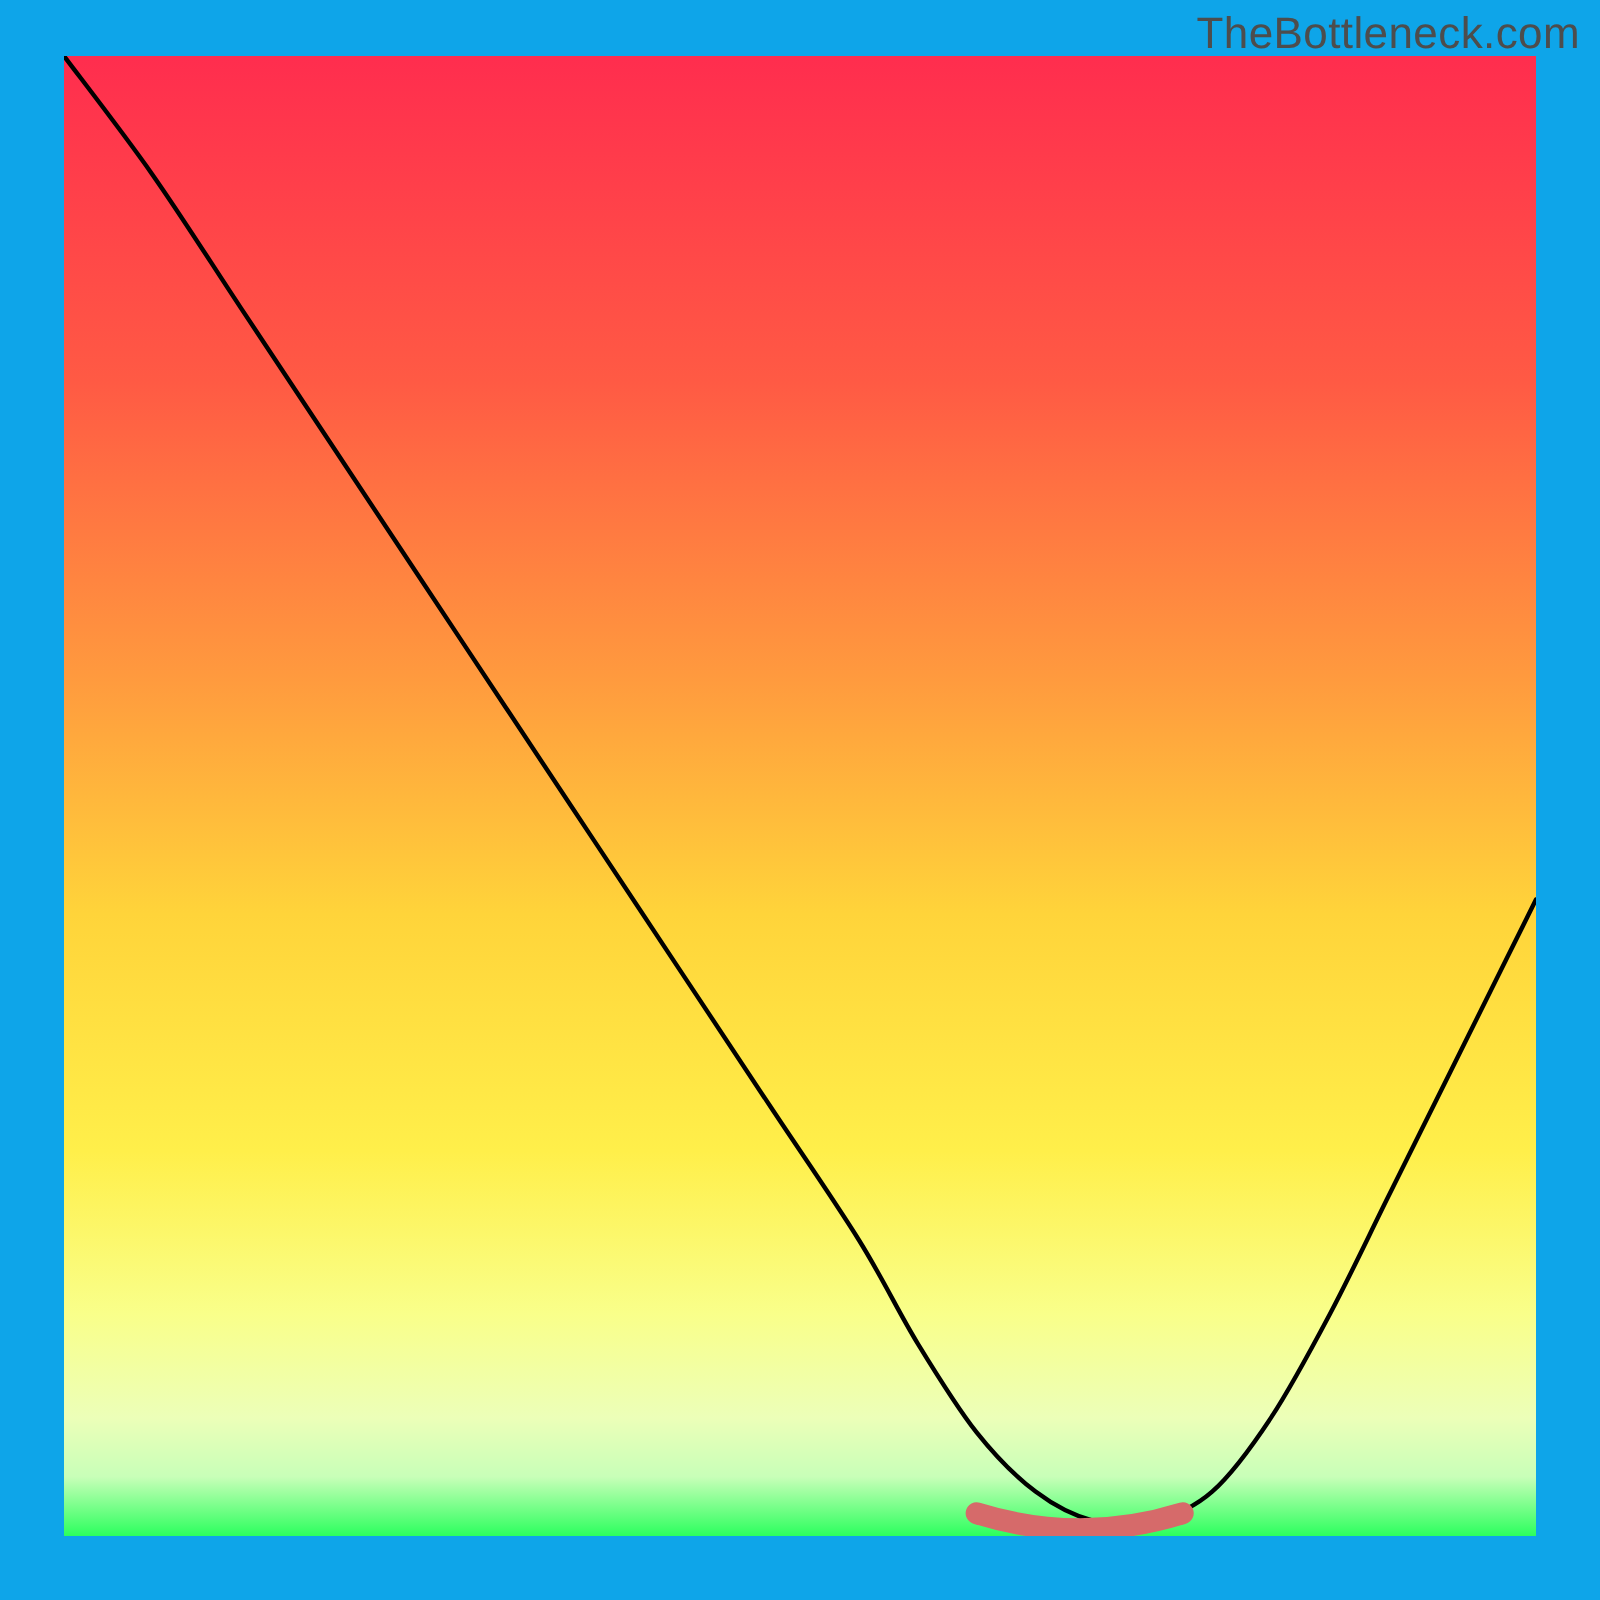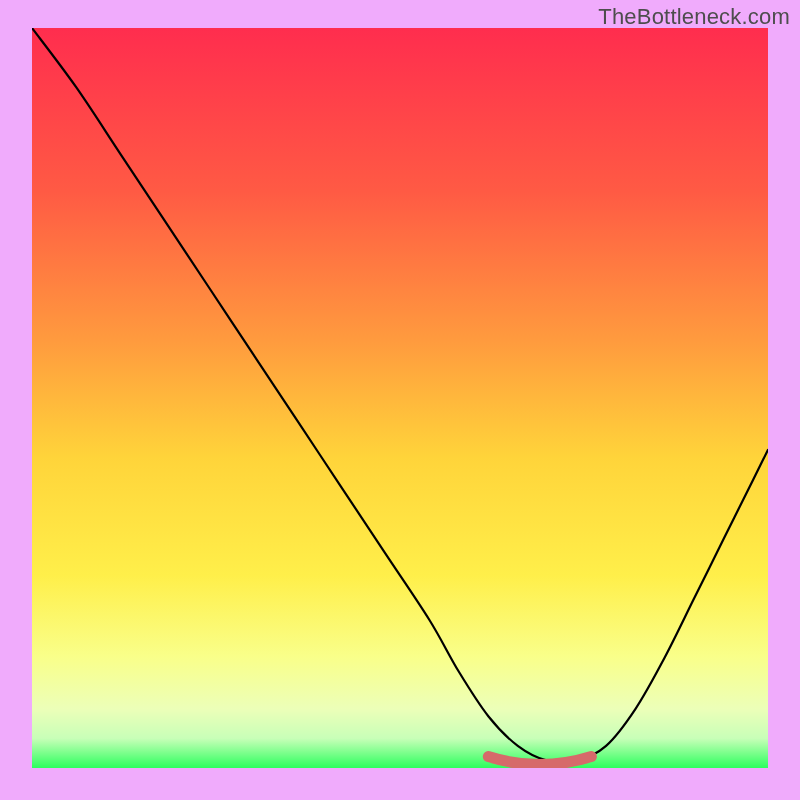--- a/index.html
+++ b/index.html
@@ -8,21 +8,21 @@
     width: 800px;
     height: 800px;
     background: #000;
     overflow: hidden;
     font-family: Arial, Helvetica, sans-serif;
   }
   .frame {
     position: relative;
     width: 800px;
     height: 800px;
-    background: #f0abfc;
+    background: #0ea5e9;
   }
   .watermark {
     position: absolute;
     top: 4px;
     right: 10px;
     color: #4d4d4d;
     font-size: 22px;
     font-weight: 500;
     letter-spacing: 0.2px;
     z-index: 10;

